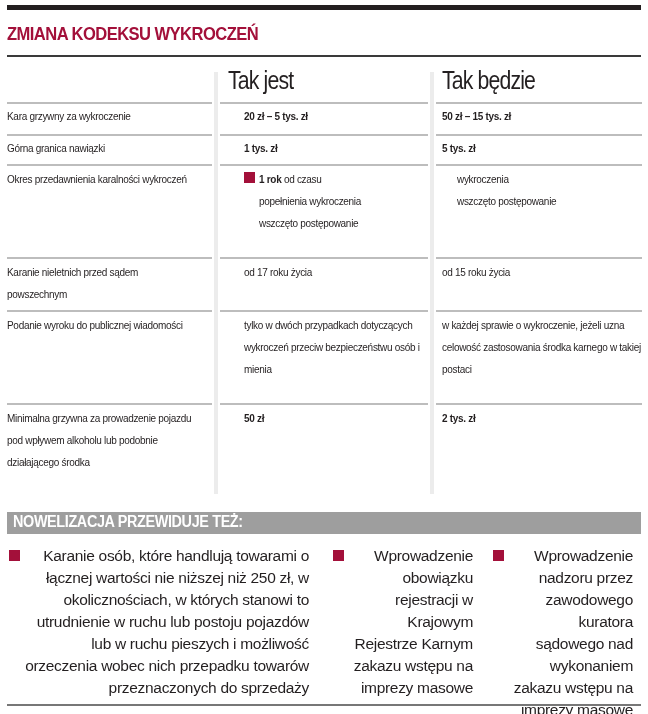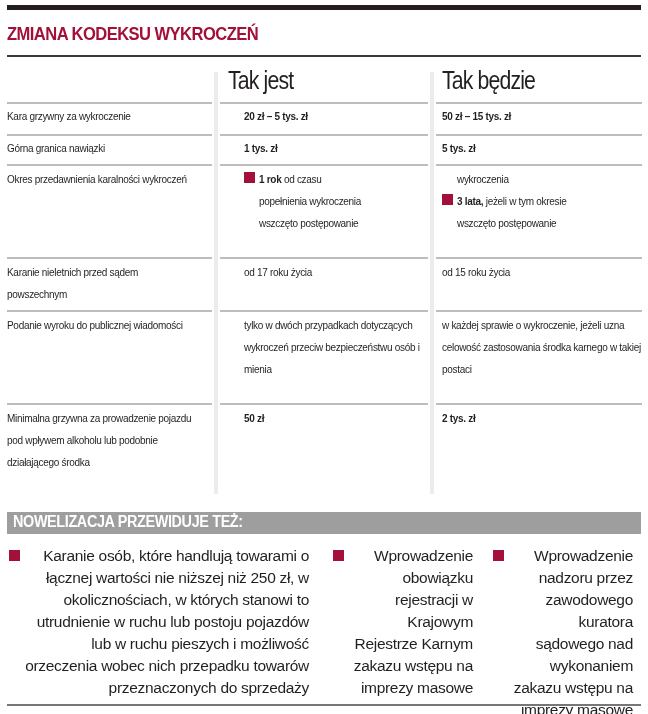--- a/index.html
+++ b/index.html
@@ -70,21 +70,20 @@
 
 <div class="row" style="top:169px">
   <div class="cell c1">Okres przedawnienia karalności wykroczeń</div>
   <div class="cell c2">
     <div><span class="bul"></span><span class="b">1 rok</span><span> od czasu</span></div>
     <div class="ind">popełnienia wykroczenia</div>
     <div class="ind">wszczęto postępowanie</div>
   </div>
   <div class="cell c3">
     <div class="ind">wykroczenia</div>
-    <div><span class="bul"></span><span class="b">3 lata,</span><span> jeżeli w tym okresie</span></div>
     <div class="ind">wszczęto postępowanie</div>
   </div>
 </div>
 <div class="hline h1" style="top:257px"></div>
 <div class="hline h2" style="top:257px"></div>
 <div class="hline h3" style="top:257px"></div>
 
 <div class="row" style="top:262px">
   <div class="cell c1" style="width:180px">Karanie nieletnich przed sądem powszechnym</div>
   <div class="cell c2">od 17 roku życia</div>

